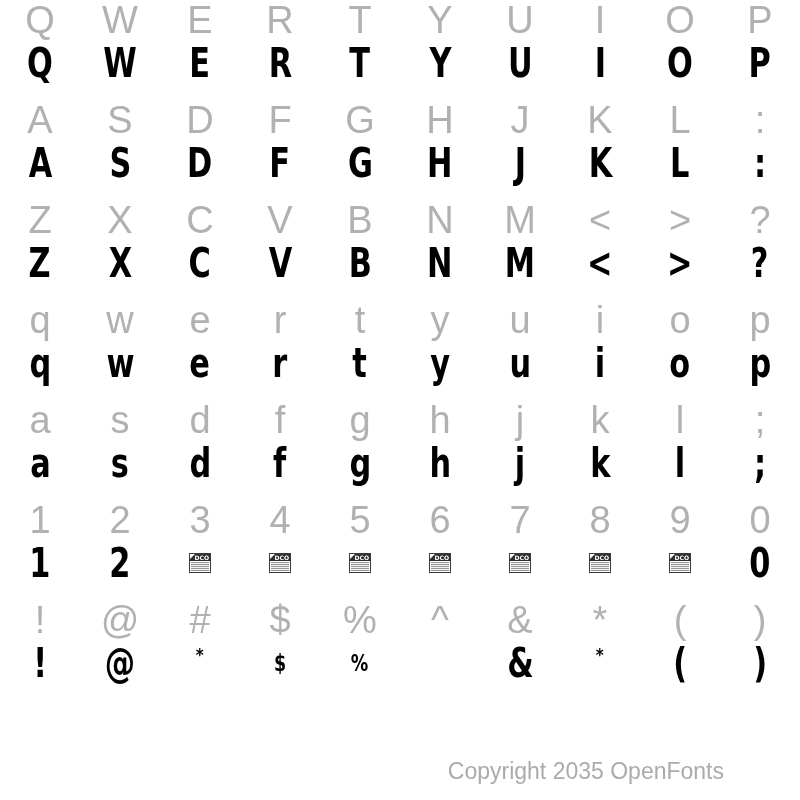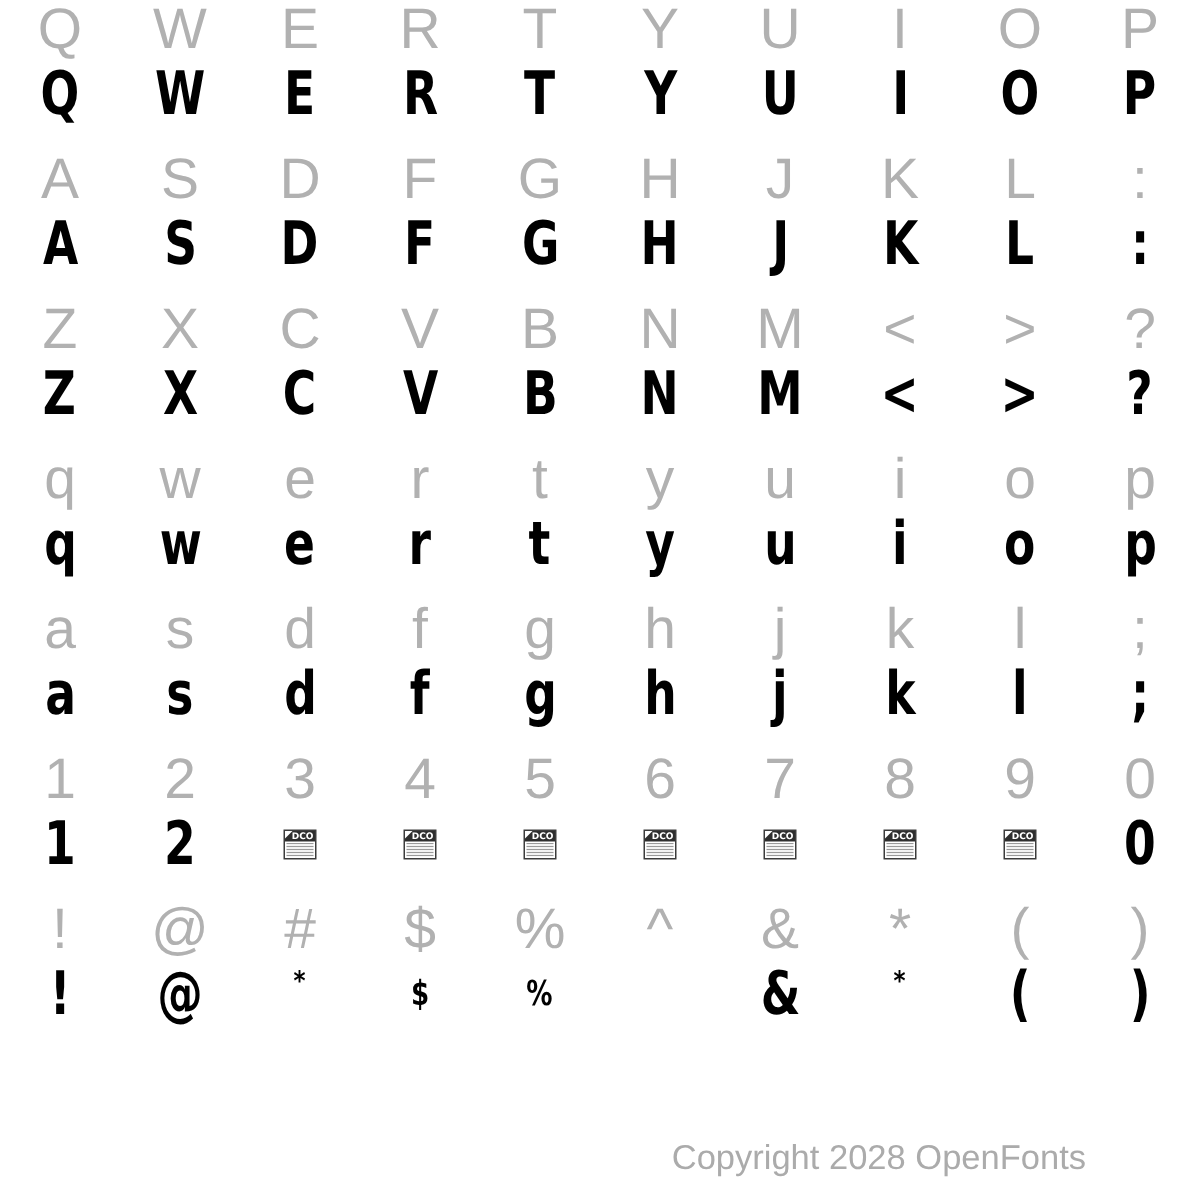--- a/index.html
+++ b/index.html
@@ -562,14 +562,14 @@
           </div>
           <div class="cell">
             <span class="g normal">(</span>
           </div>
           <div class="cell">
             <span class="g normal">)</span>
           </div>
         </div>
       </div>
     </div>
-  <div class="copyright">Copyright 2028 OpenFonts</div>
+  <div class="copyright">Copyright 2035 OpenFonts</div>
 </div>
 
 </body></html>

